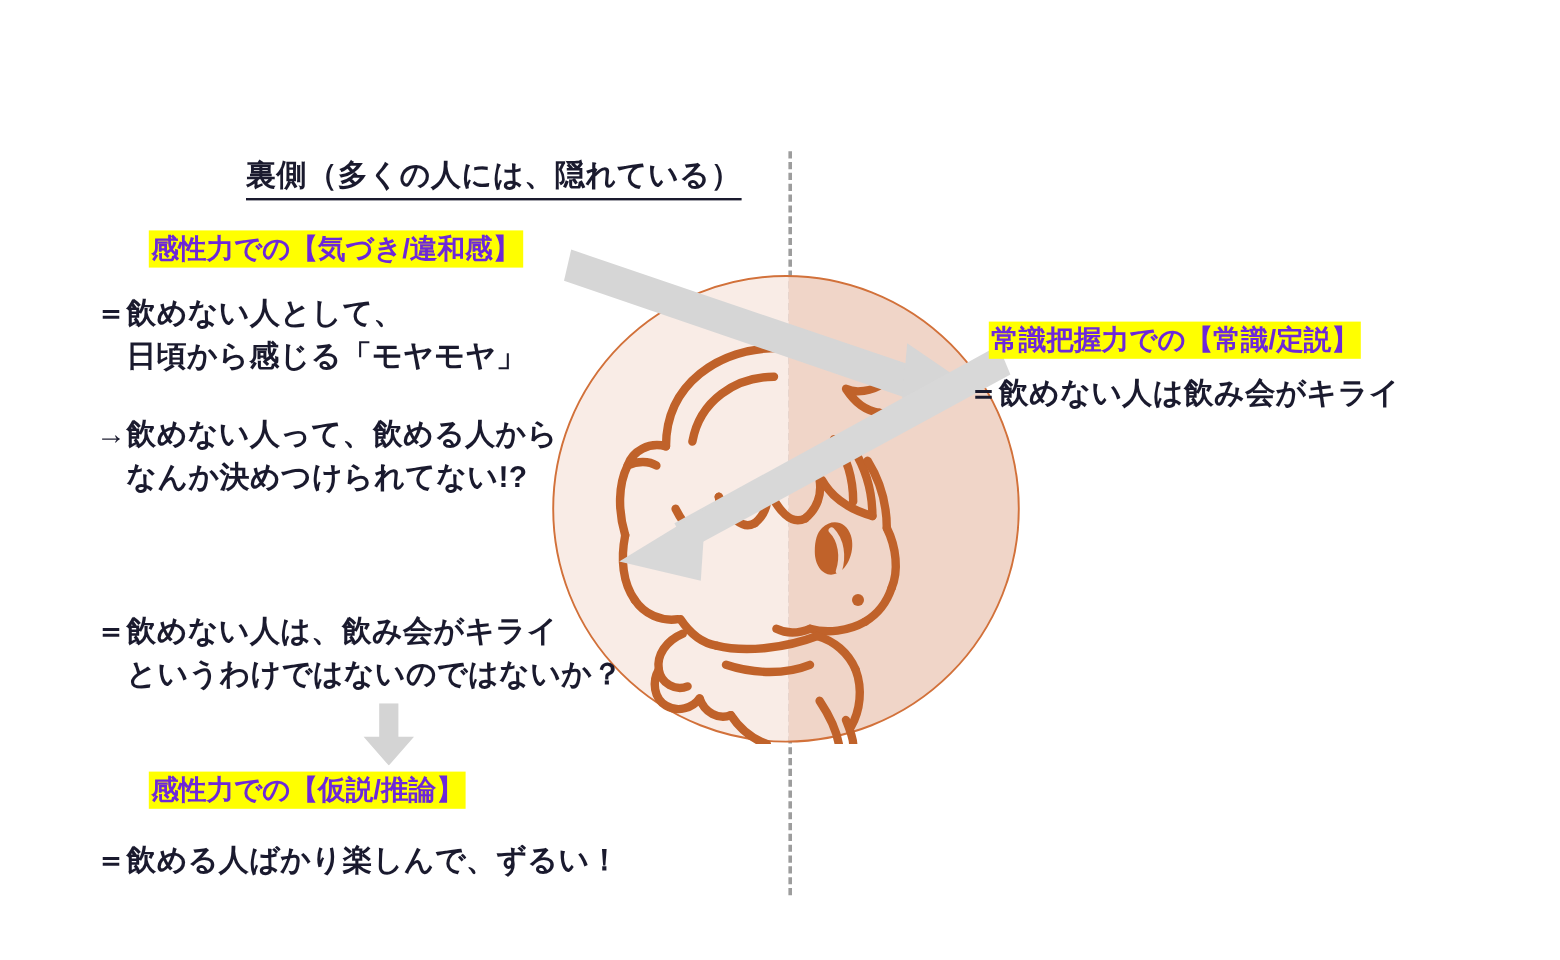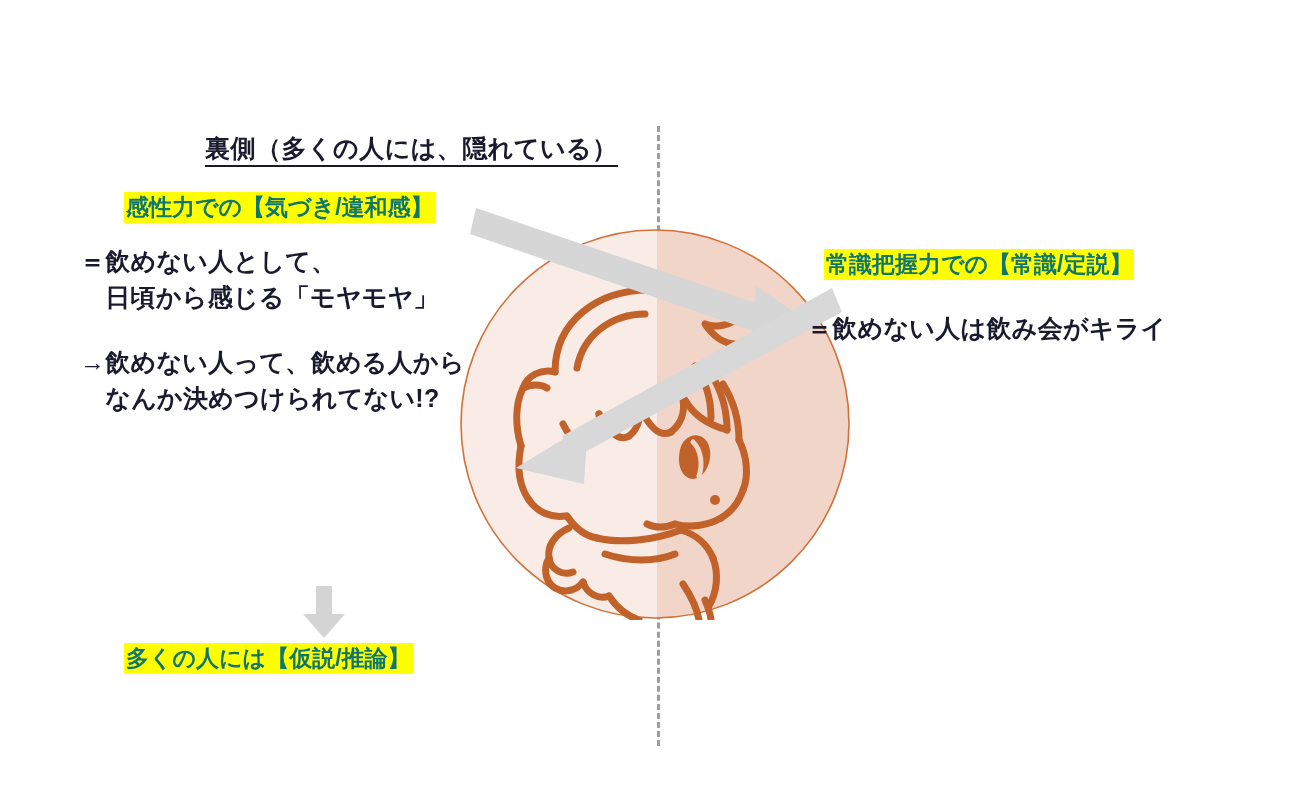--- a/index.html
+++ b/index.html
@@ -22,39 +22,40 @@
   .col-heading {
     position: absolute;
     font-size: 25px;
     font-weight: 700;
     color: #1a1a2e;
     letter-spacing: 0.5px;
     white-space: nowrap;
     border-bottom: 2px solid #1a1a2e;
     padding-bottom: 2px;
     line-height: 1.15;
+    font-family: Liberation Mono, monospace;
   }
   #heading-left  { left: 205px; top: 134px; }
   #heading-right { left: 707px; top: 134px; }
 
   
   .hl-label {
     position: absolute;
     font-size: 23px;
     font-weight: 700;
-    color: #0f766e;
+    color: #6d28d9;
     background: #ffff00;
     white-space: nowrap;
     line-height: 1.25;
     padding: 1px 2px;
   }
   #label-kansei   { left: 124px; top: 192px; }
   #label-mondai   { left: 124px; top: 457px; }
   #label-gengo    { left: 124px; top: 643px; }
-  #label-joshiki  { left: 824px; top: 249px; }
+  #label-joshiki  { left: 824px; top: 268px; }
 
   
   .body-text {
     position: absolute;
     font-size: 25px;
     font-weight: 700;
     color: #1a1a2e;
     line-height: 1.45;
     white-space: pre;
     letter-spacing: 0.3px;
@@ -201,21 +202,24 @@
 
   <div class="hl-label" id="label-kansei">感性力での【気づき/違和感】</div>
 
   <div class="body-text" id="text-moyamoya">＝飲めない人として、
 　日頃から感じる「モヤモヤ」</div>
 
   <div class="body-text" id="text-kimetsuke">→飲めない人って、飲める人から
 　なんか決めつけられてない!?</div>
 
 
-
-  <div class="hl-label" id="label-gengo">多くの人には【仮説/推論】</div>
-
+  <div class="body-text" id="text-kirai-q">＝飲めない人は、飲み会がキライ
+　というわけではないのではないか？</div>
+
+  <div class="hl-label" id="label-gengo">感性力での【仮説/推論】</div>
+
+  <div class="body-text" id="text-zurui">＝飲める人ばかり楽しんで、ずるい！</div>
 
   <div class="hl-label" id="label-joshiki">常識把握力での【常識/定説】</div>
 
   <div class="body-text" id="text-kirai-r">＝飲めない人は飲み会がキライ</div>
 
 </div>
 
 </body></html>

